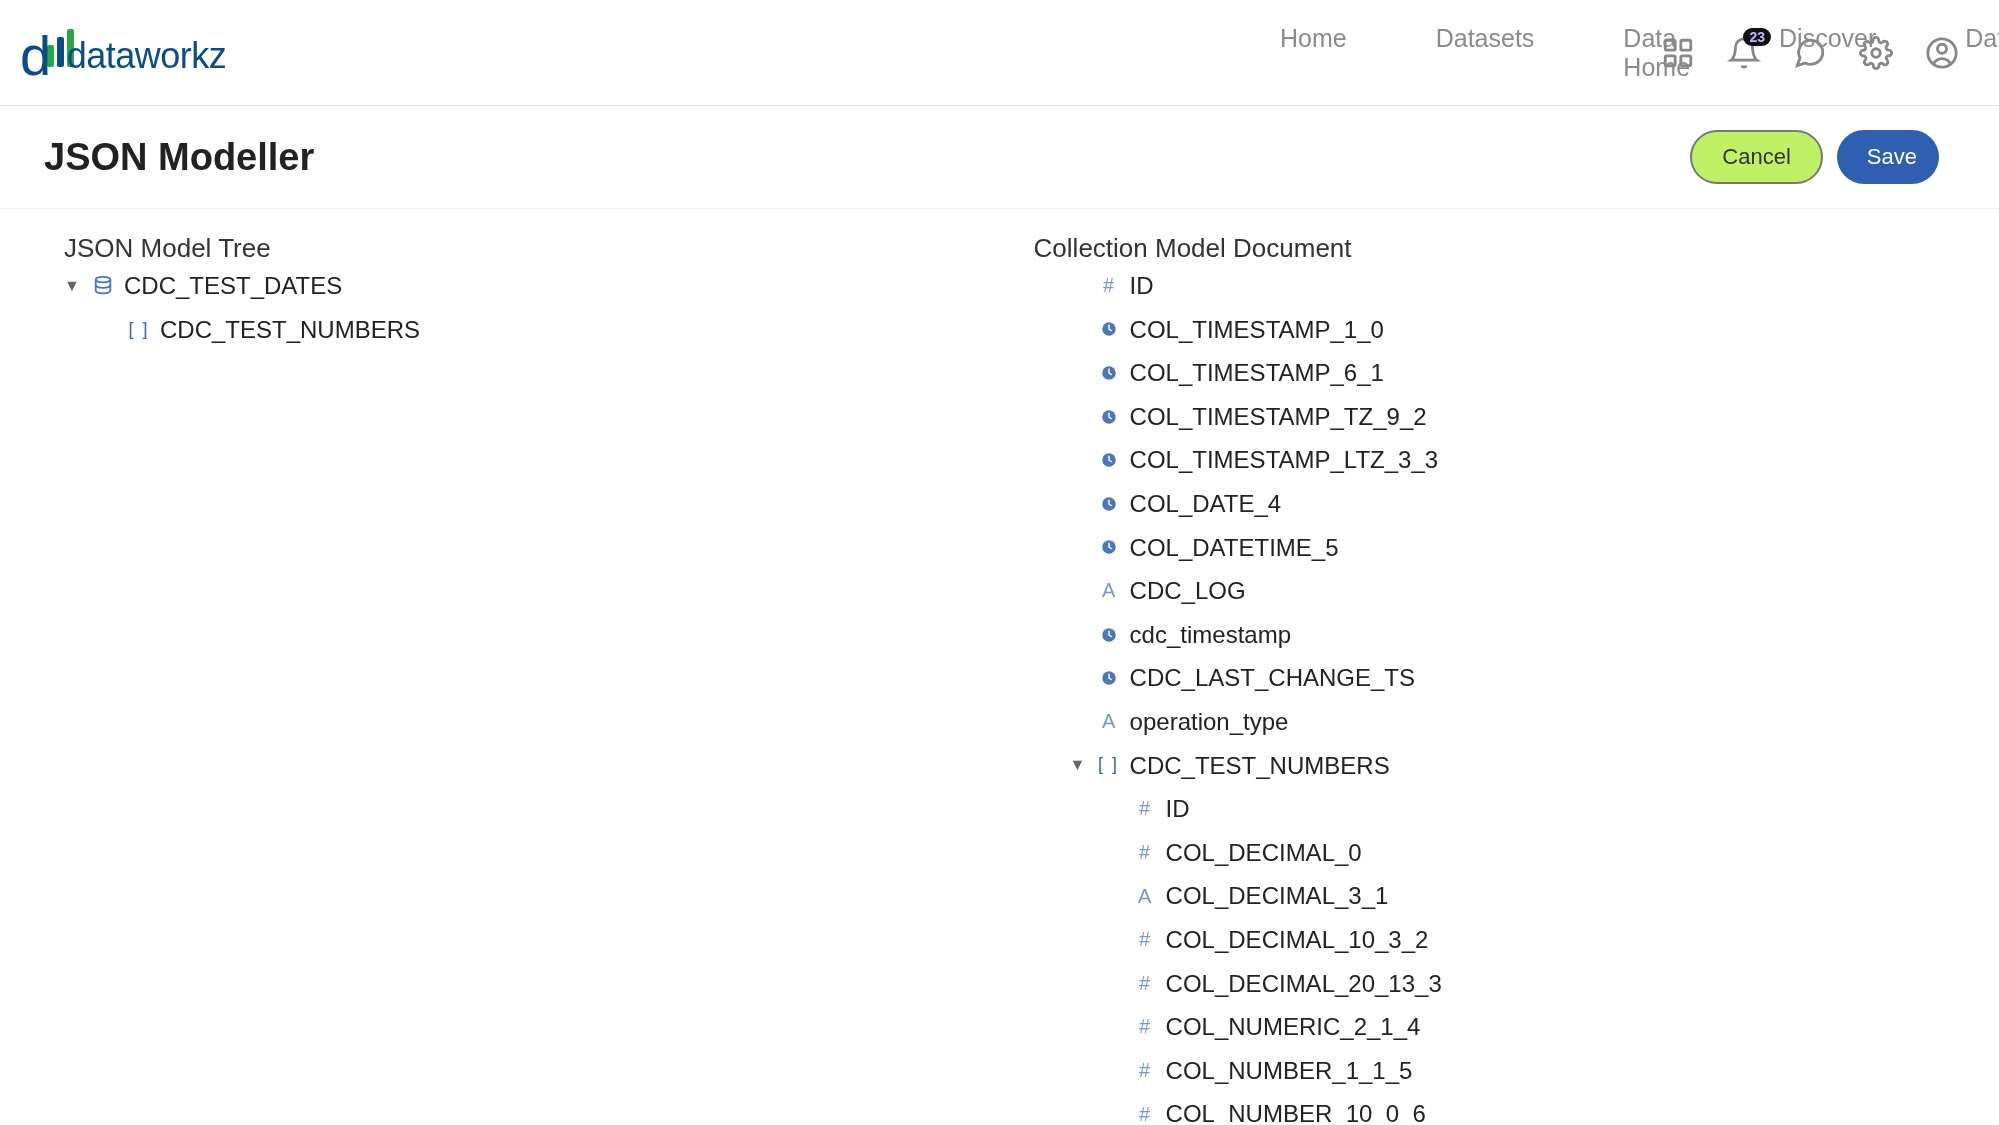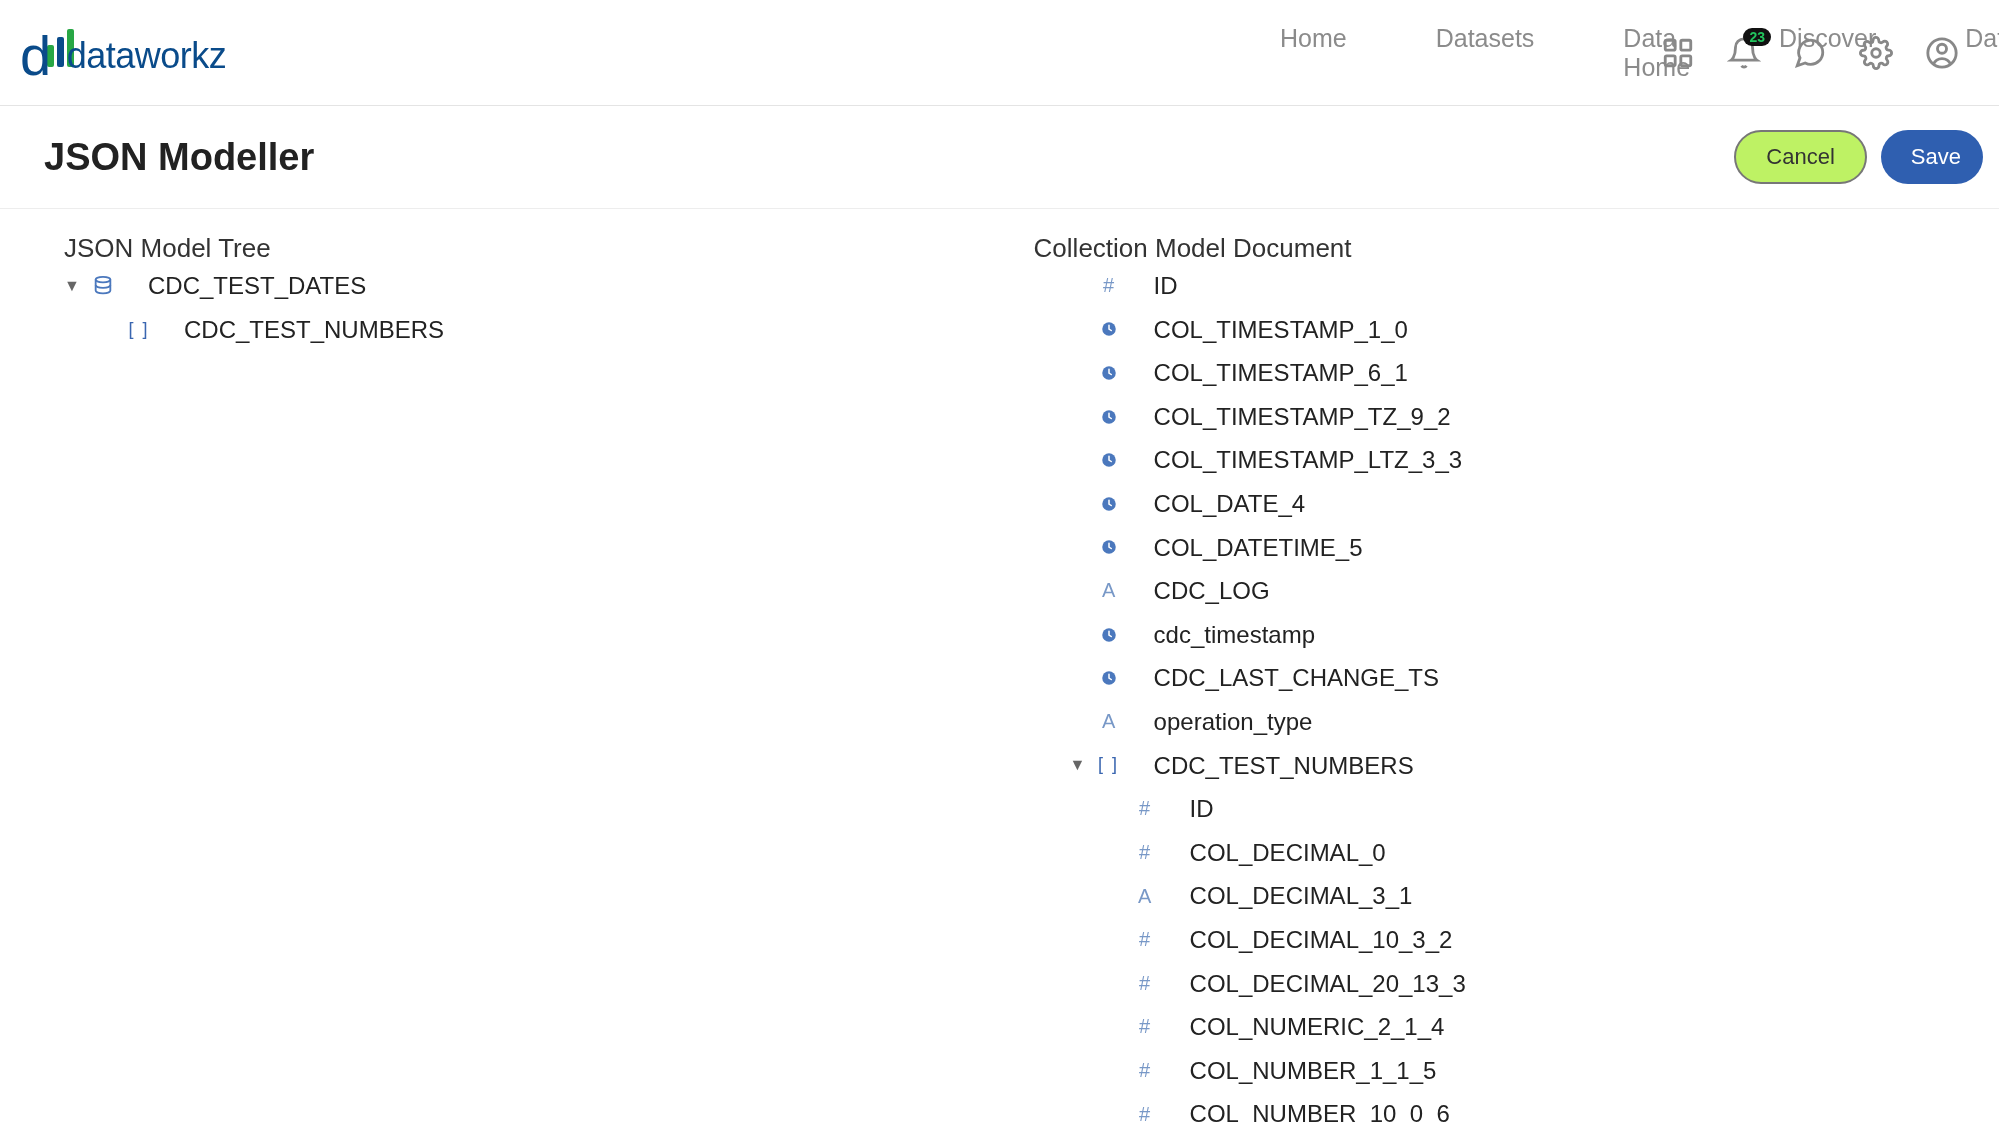--- a/index.html
+++ b/index.html
@@ -48,28 +48,28 @@
     .header-icons {
       margin-left: auto;
       display: flex;
       align-items: center;
       gap: 32px;
     }
     .hicon { width:34px; height:34px; cursor:pointer; color:#888; position:relative; display:flex; align-items:center; justify-content:center;}
     .hicon svg { width:100%; height:100%; }
     .badge {
       position:absolute; top:-8px; right:-10px;
-      background:#111; color:#22c55e;
+      background:#111; color:#c4b5fd;
       font-size:14px; border-radius:10px;
       padding:1px 6px; font-weight:600;
     }
     
     .subheader {
       display:flex; align-items:center;
-      padding: 24px 16px 24px 44px;
+      padding: 24px 60px 24px 44px;
       border-bottom:1px solid #ededed;
     }
     .page-title { font-size:38px; font-weight:700; }
     .subheader .btns { margin-left:auto; display:flex; gap:14px;}
     .btn {
       font-size:22px; padding:12px 30px; border-radius:30px; cursor:pointer;
       border:1px solid transparent;
     }
     .btn-cancel { background:#bef264; border:2px solid #777; color:#333;}
     .btn-save { background:#2f5fb0; color:#fff; border:none; padding-right:22px;}
@@ -87,21 +87,21 @@
     .indent-1 { padding-left:36px;}
     .indent-2 { padding-left:72px;}
     .chev { width:18px; color:#666; font-size:16px; user-select:none;}
     .chev.none { visibility:hidden;}
     .type-ico { width:22px; display:inline-flex; justify-content:center; font-size:20px; color:#7898c7; font-weight:500;}
     .type-ico.hash { color:#7898c7;}
     .type-ico.clock svg { width:18px; height:18px;}
     .type-ico.text { color:#7898c7;}
     .type-ico.arr { color:#3a66b0; font-size:18px; letter-spacing:2px;}
     .type-ico.db svg{ width:22px; height:22px;}
-    .field-name { color:#222;margin-left:24px; }
+    .field-name { color:#222; }
   </style>
 </head>
 <body>
 
 <div class="header">
   <div class="logo">
     <span class="logo-d">d</span>
     <span class="logo-bars">
       <span class="b1"></span>
         <span class="b2"></span>

